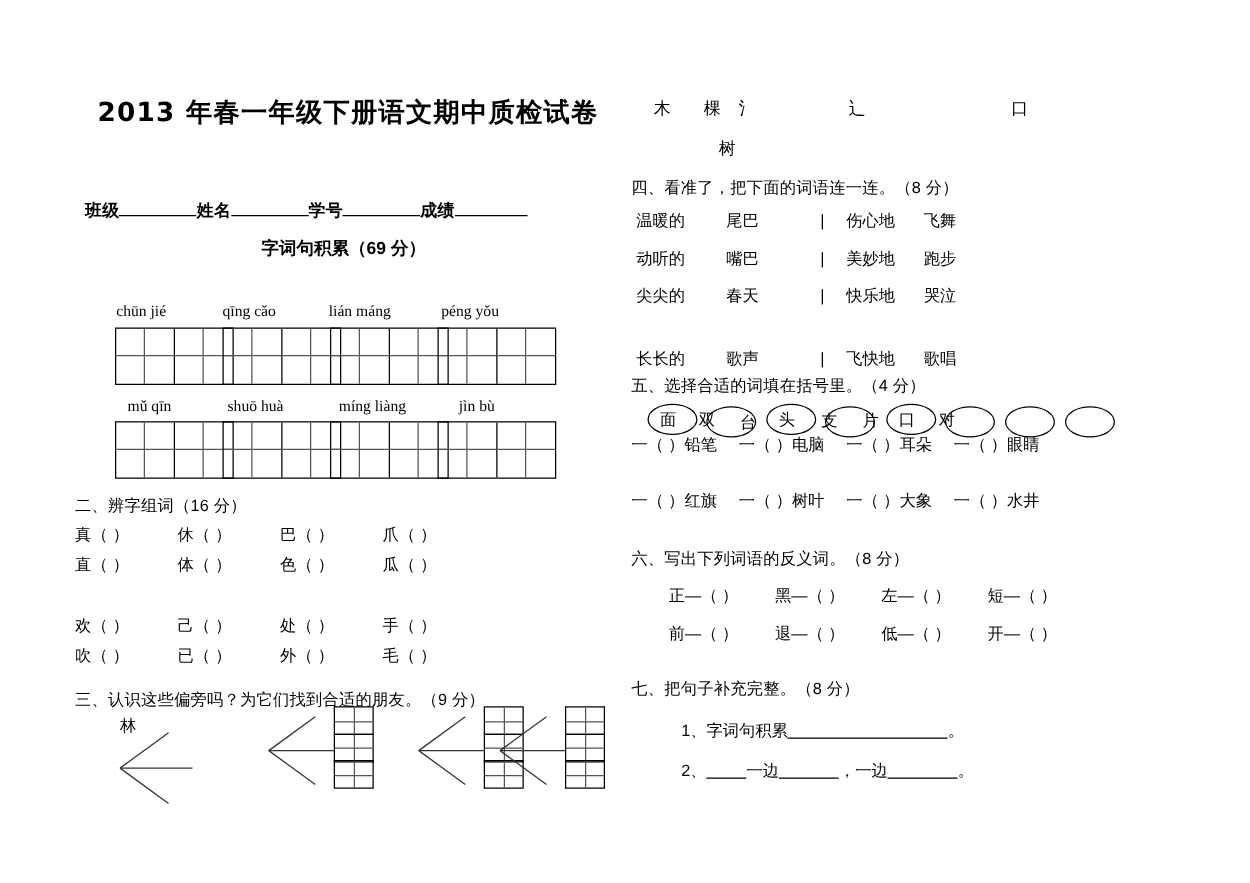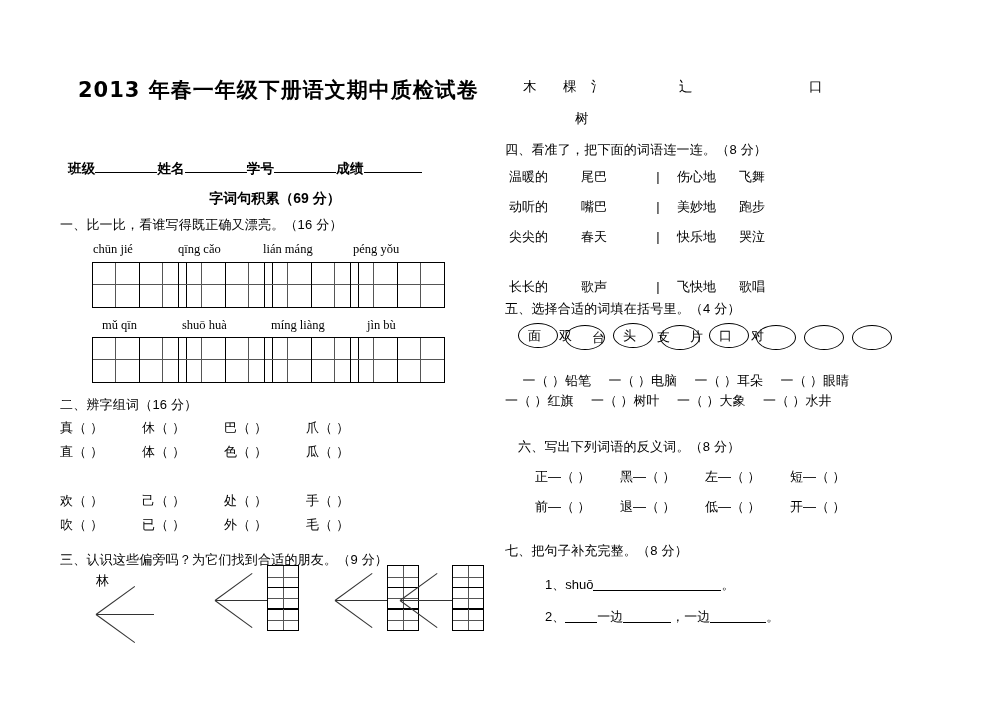--- a/index.html
+++ b/index.html
@@ -170,21 +170,20 @@
   <div class="col-left">
 
     <div class="doc-title">2013 年春一年级下册语文期中质检试卷</div>
 
     <div class="info-line">
       <span>班级</span><span class="u u-lg"></span><span>姓名</span><span class="u u-lg"></span><span>学号</span><span class="u u-lg"></span><span>成绩</span><span class="u u-md"></span>
     </div>
 
     <div class="part-title">字词句积累（69 分）</div>
 
-    <div class="sec-h" style="left:0px; top:216px;">一、比一比，看谁写得既正确又漂亮。（16 分）</div>
 
     <div class="py" style="left:33px; top:242px;">chūn  jié</div>
     <div class="py" style="left:118px; top:242px;">qīng  cǎo</div>
     <div class="py" style="left:203px; top:242px;">lián  máng</div>
     <div class="py" style="left:293px; top:242px;">péng  yǒu</div>
 
     <div class="grid-word" style="left:32px; top:262px;">
       <div class="gchar">
           <div class="gcol">
             <div class="gcell"></div>
@@ -471,40 +470,40 @@
       <div class="bank-ch" style="left:23px;  top:5px;">面</div>
       <div class="bank-ch" style="left:54px;  top:5px;">双</div>
       <div class="bank-ch" style="left:87px;  top:7px;">台</div>
       <div class="bank-ch" style="left:118px; top:5px;">头</div>
       <div class="bank-ch" style="left:152px; top:6px;">支</div>
       <div class="bank-ch" style="left:185px; top:6px;">片</div>
       <div class="bank-ch" style="left:214px; top:5px;">口</div>
       <div class="bank-ch" style="left:246px; top:5px;">对</div>
     </div>
 
-    <div class="blank-line" style="left:0px; top:372px;text-align:right;">
+    <div class="blank-line" style="left:0px; top:347px;">
       <span class="itm">一（    ）铅笔</span><span class="itm">一（    ）电脑</span><span class="itm">一（    ）耳朵</span><span class="itm">一（    ）眼睛</span>
     </div>
     <div class="blank-line" style="left:0px; top:392px;">
       <span class="itm">一（    ）红旗</span><span class="itm">一（    ）树叶</span><span class="itm">一（    ）大象</span><span class="itm">一（    ）水井</span>
     </div>
 
-    <div class="sec-h" style="left:0px; top:438px;margin-left:13px;">六、写出下列词语的反义词。（8 分）</div>
+    <div class="sec-h" style="left:0px; top:438px;">六、写出下列词语的反义词。（8 分）</div>
 
     <div class="ant-line" style="left:30px; top:468px;">
       <span class="itm">正—（    ）</span><span class="itm">黑—（    ）</span><span class="itm">左—（    ）</span><span class="itm">短—（    ）</span>
     </div>
     <div class="ant-line" style="left:30px; top:498px;">
       <span class="itm">前—（    ）</span><span class="itm">退—（    ）</span><span class="itm">低—（    ）</span><span class="itm">开—（    ）</span>
     </div>
 
     <div class="sec-h" style="left:0px; top:542px;">七、把句子补充完整。（8 分）</div>
 
     <div class="sent" style="left:40px; top:576px;">
-      <span>1、</span><span>shuō</span><span class="bl bl-a"></span><span>。</span>
+      <span>1、</span><span>字词句积累</span><span class="bl bl-a"></span><span>。</span>
     </div>
 
     <div class="sent" style="left:40px; top:608px;">
       <span>2、</span><span class="bl bl-b"></span><span>一边</span><span class="bl bl-c"></span><span>，</span><span>一边</span><span class="bl bl-d"></span><span>。</span>
     </div>
 
   </div>
 
 </div>
 

